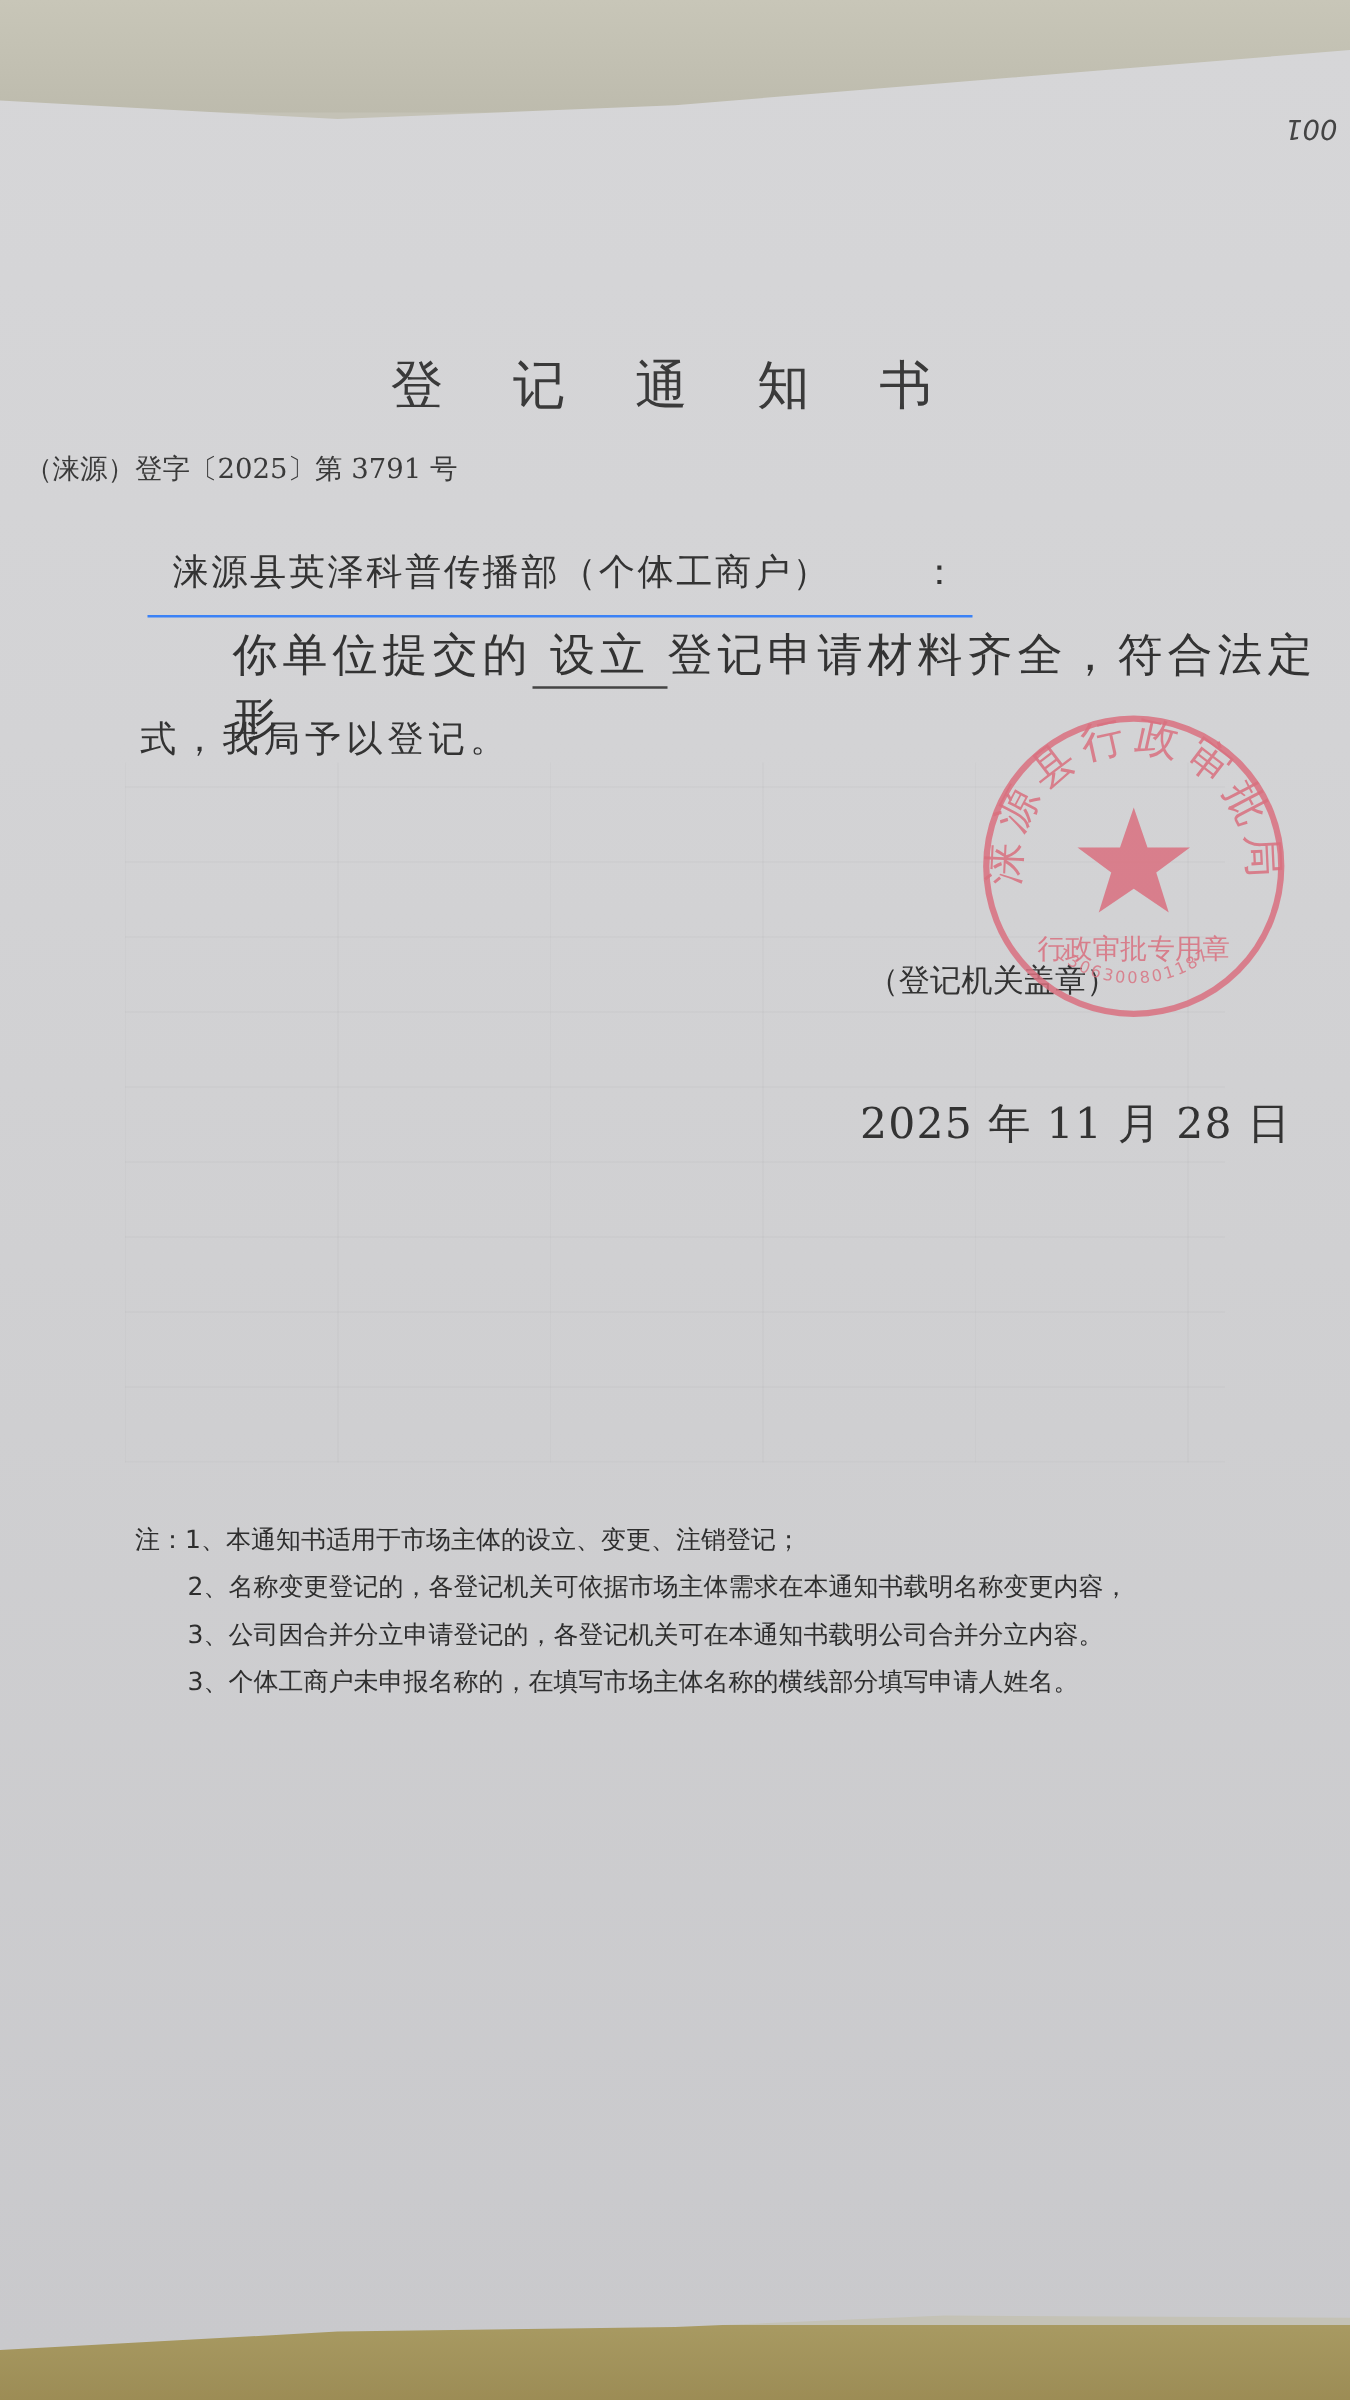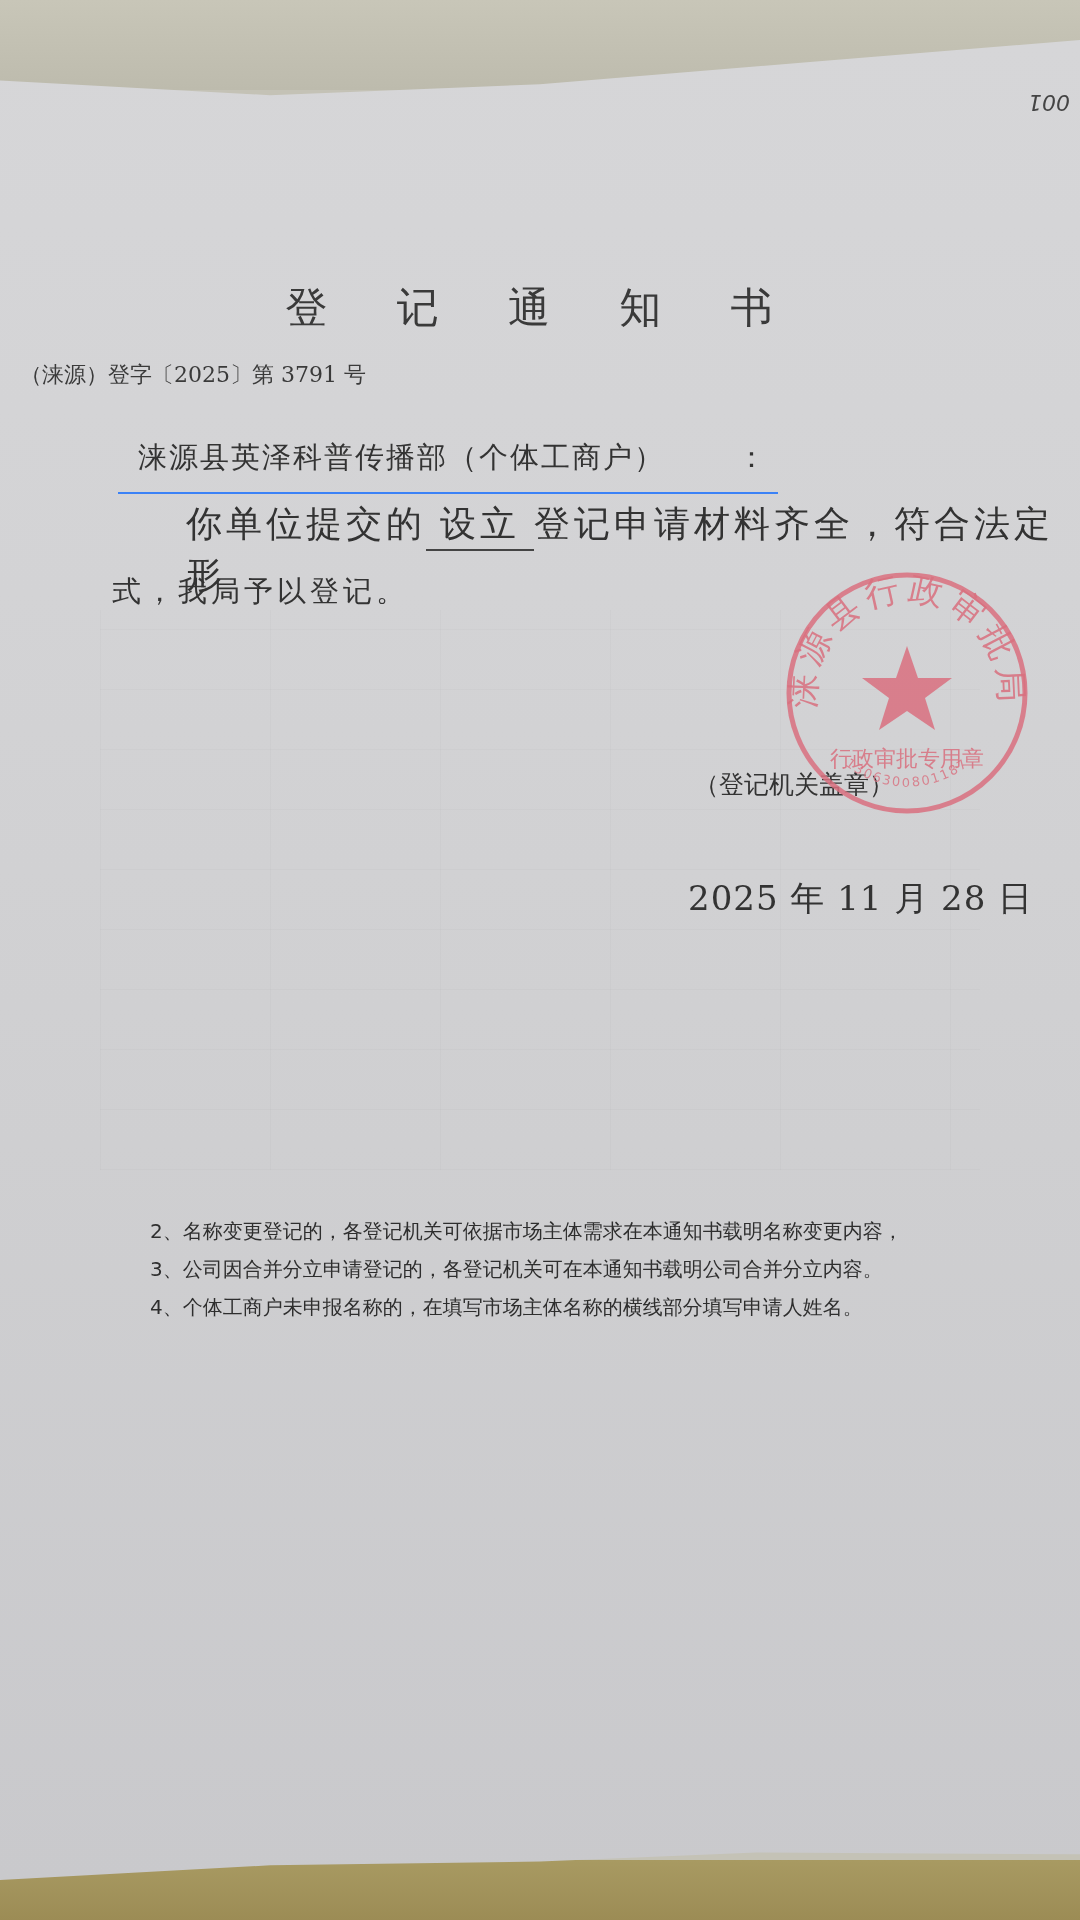--- a/index.html
+++ b/index.html
@@ -23,21 +23,21 @@
     border-radius: 0 0 0 0;
     clip-path: polygon(0 2.2%, 25% 3%, 50% 2.4%, 75% 1.2%, 100% 0%, 100% 98.6%, 70% 98.5%, 50% 99%, 25% 99.2%, 0 100%);
   }
   .page-number {
     position: absolute; left: 1030px; top: 90px; width: 40px;
     font-family: "DejaVu Sans", sans-serif; font-size: 22px; color: #444;
     font-style: italic; transform: rotate(180deg);
   }
   .title {
     position: absolute; left: 0; top: 280px; width: 1080px; text-align: center;
-    font-family: Liberation Mono, monospace; font-size: 42px; letter-spacing: 22px;
+    font-family: Liberation Sans, sans-serif; font-size: 42px; letter-spacing: 22px;
     color: #3a3a3a;
   }
   .doc-number {
     position: absolute; left: 0; top: 360px; width: 1080px; text-align: left;
     font-size: 22px; color: #3a3a3a;
     padding-left: 20px; box-sizing: border-box;
   }
   .recipient {
     position: absolute; left: 118px; top: 438px; width: 640px;
     font-family: "DejaVu Sans", sans-serif; font-size: 29px; color: #333;
@@ -116,16 +116,17 @@
   <polygon points="125,78 136,110 170,110 143,130 153,162 125,143 97,162 107,130 80,110 114,110" fill="#d9707f" opacity="0.85"></polygon>
   <text x="125" y="198" text-anchor="middle" font-family="DejaVu Sans, sans-serif" font-size="22" fill="#d9707f" opacity="0.85">行政审批专用章</text>
   <text font-family="DejaVu Sans, sans-serif" font-size="13" fill="#d9707f" opacity="0.8" letter-spacing="2">
     <textPath href="#codeArc" startOffset="50%" text-anchor="middle">1306300801187</textPath>
   </text>
 </svg>
 
 <div class="date">2025 年 11 月 28 日</div>
 
 <div class="notes">
+  <div>注：1、本通知书适用于市场主体的设立、变更、注销登记；</div>
   <div class="indent">2、名称变更登记的，各登记机关可依据市场主体需求在本通知书载明名称变更内容，</div>
   <div class="indent">3、公司因合并分立申请登记的，各登记机关可在本通知书载明公司合并分立内容。</div>
-  <div class="indent">4、个体工商户未申报名称的，在填写市场主体名称的横线部分填写申请人姓名。</div>
+  <div class="indent">3、个体工商户未申报名称的，在填写市场主体名称的横线部分填写申请人姓名。</div>
 </div>
 
 </body></html>

